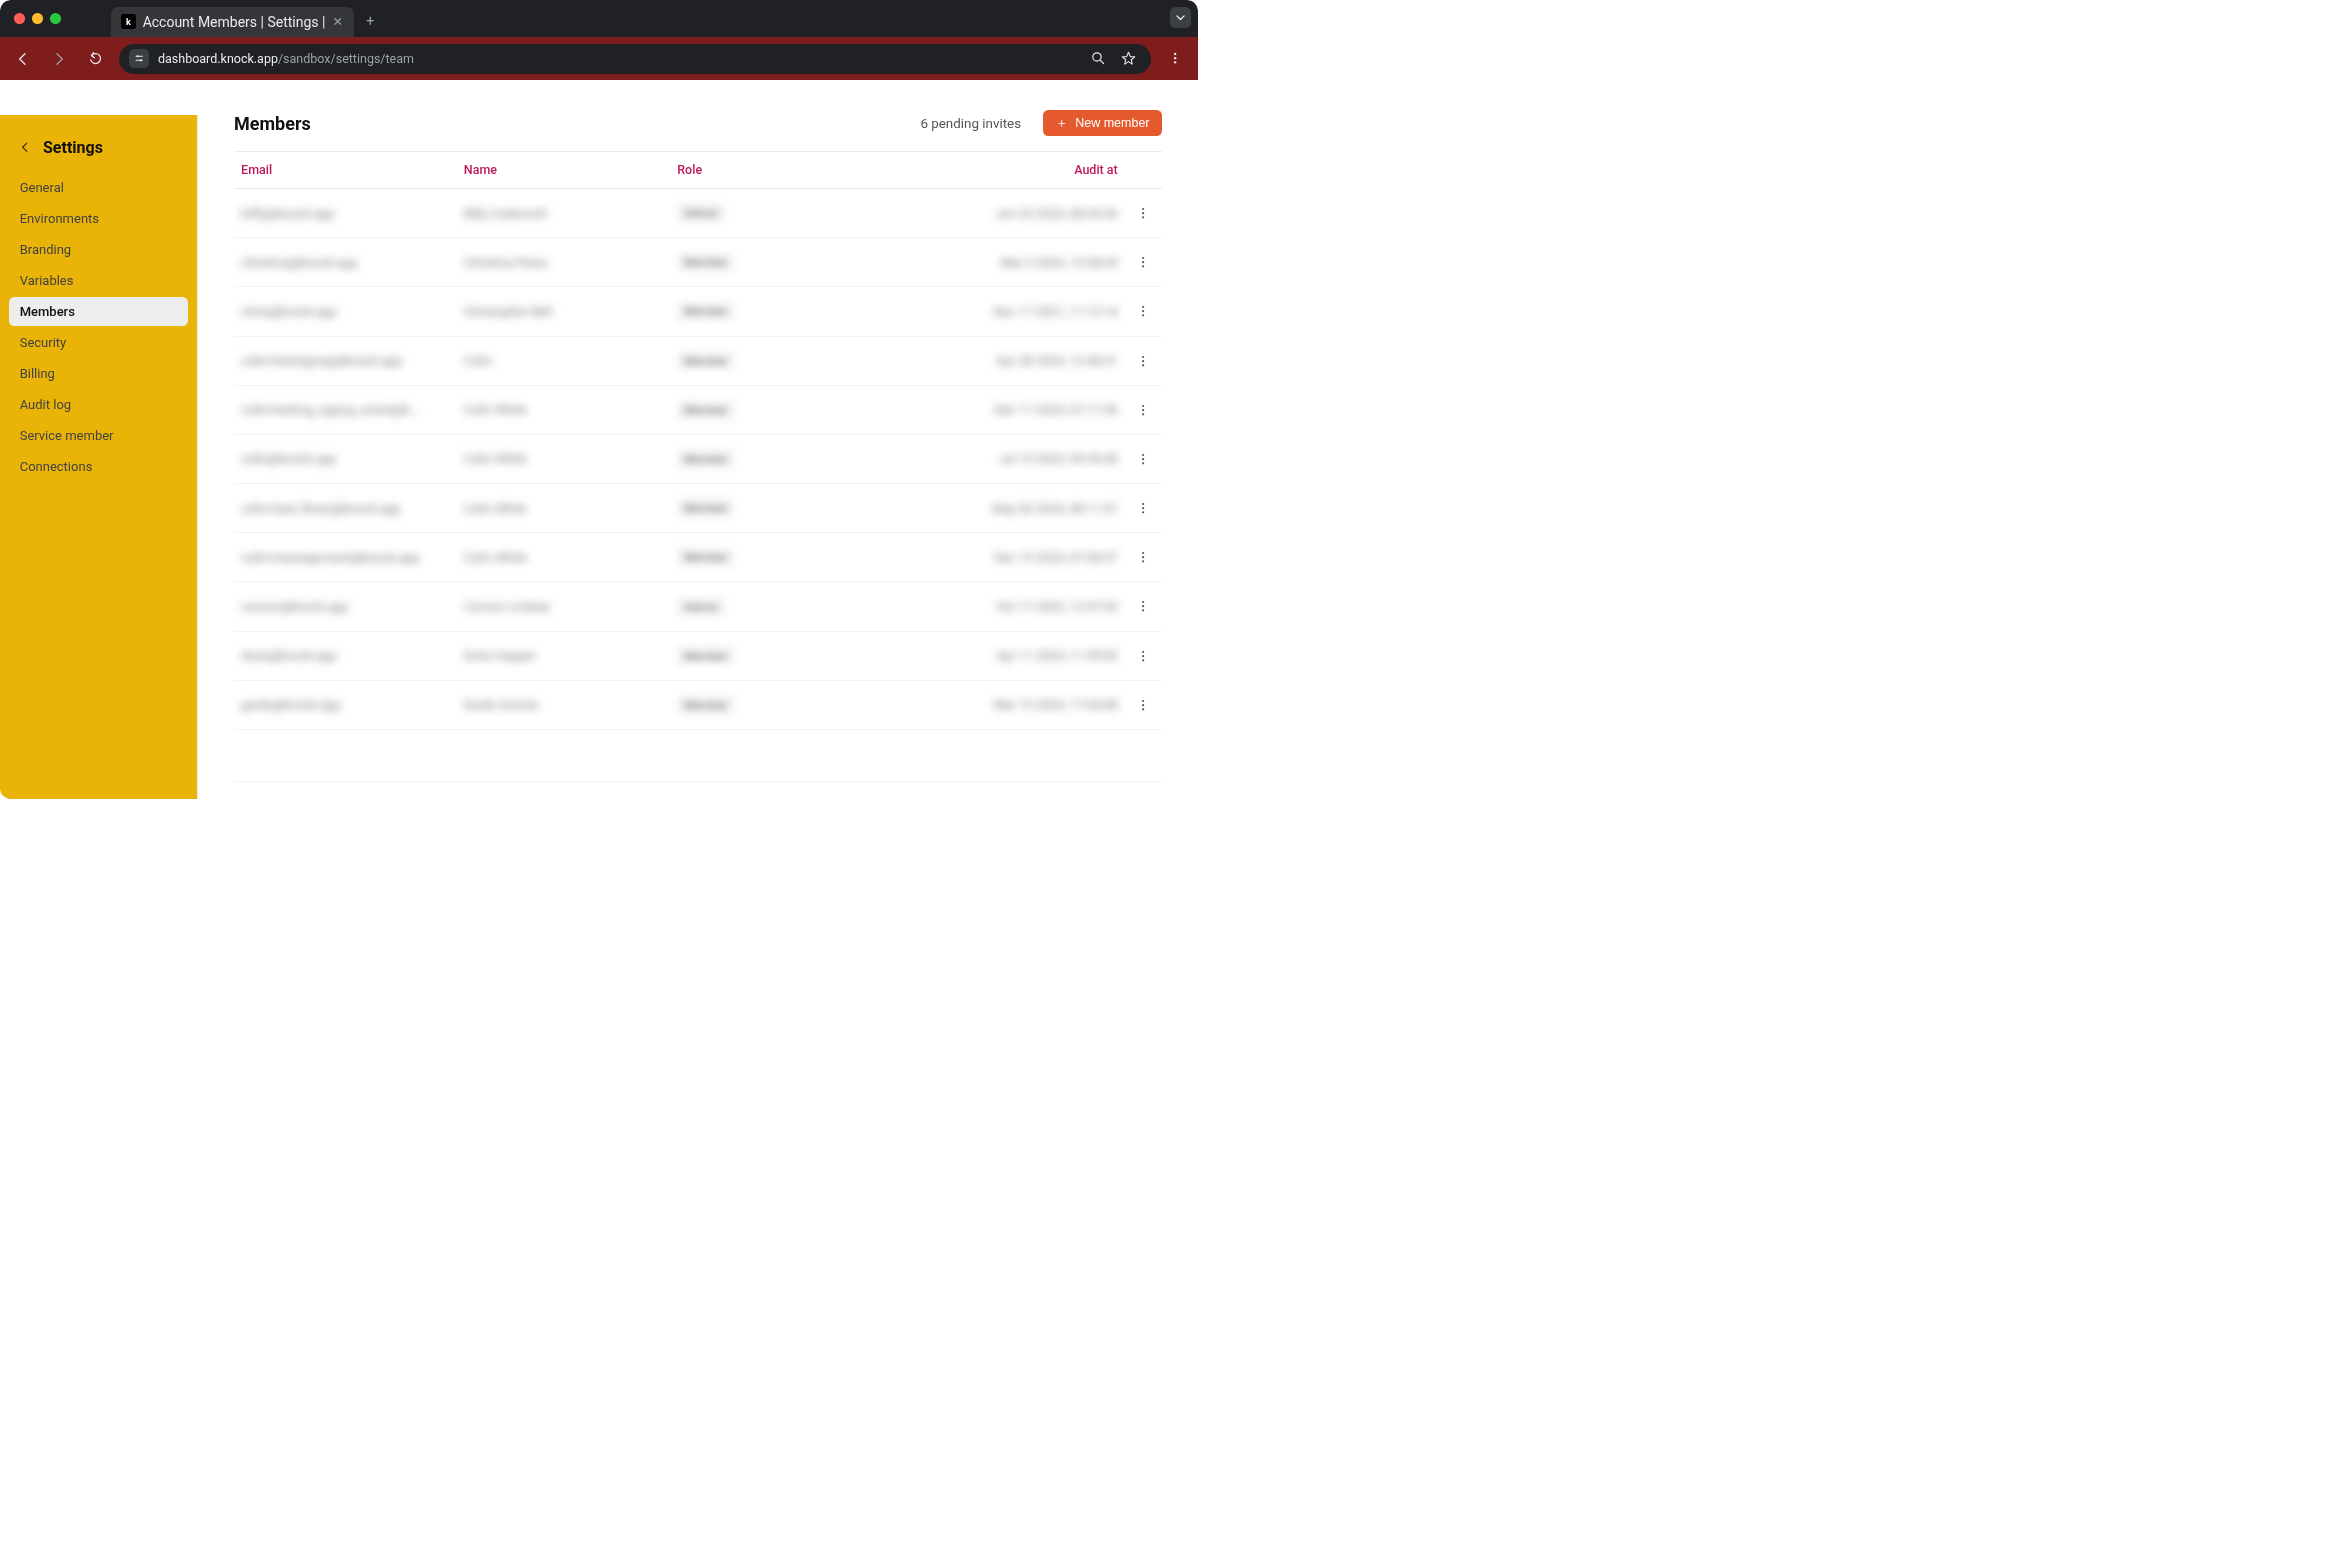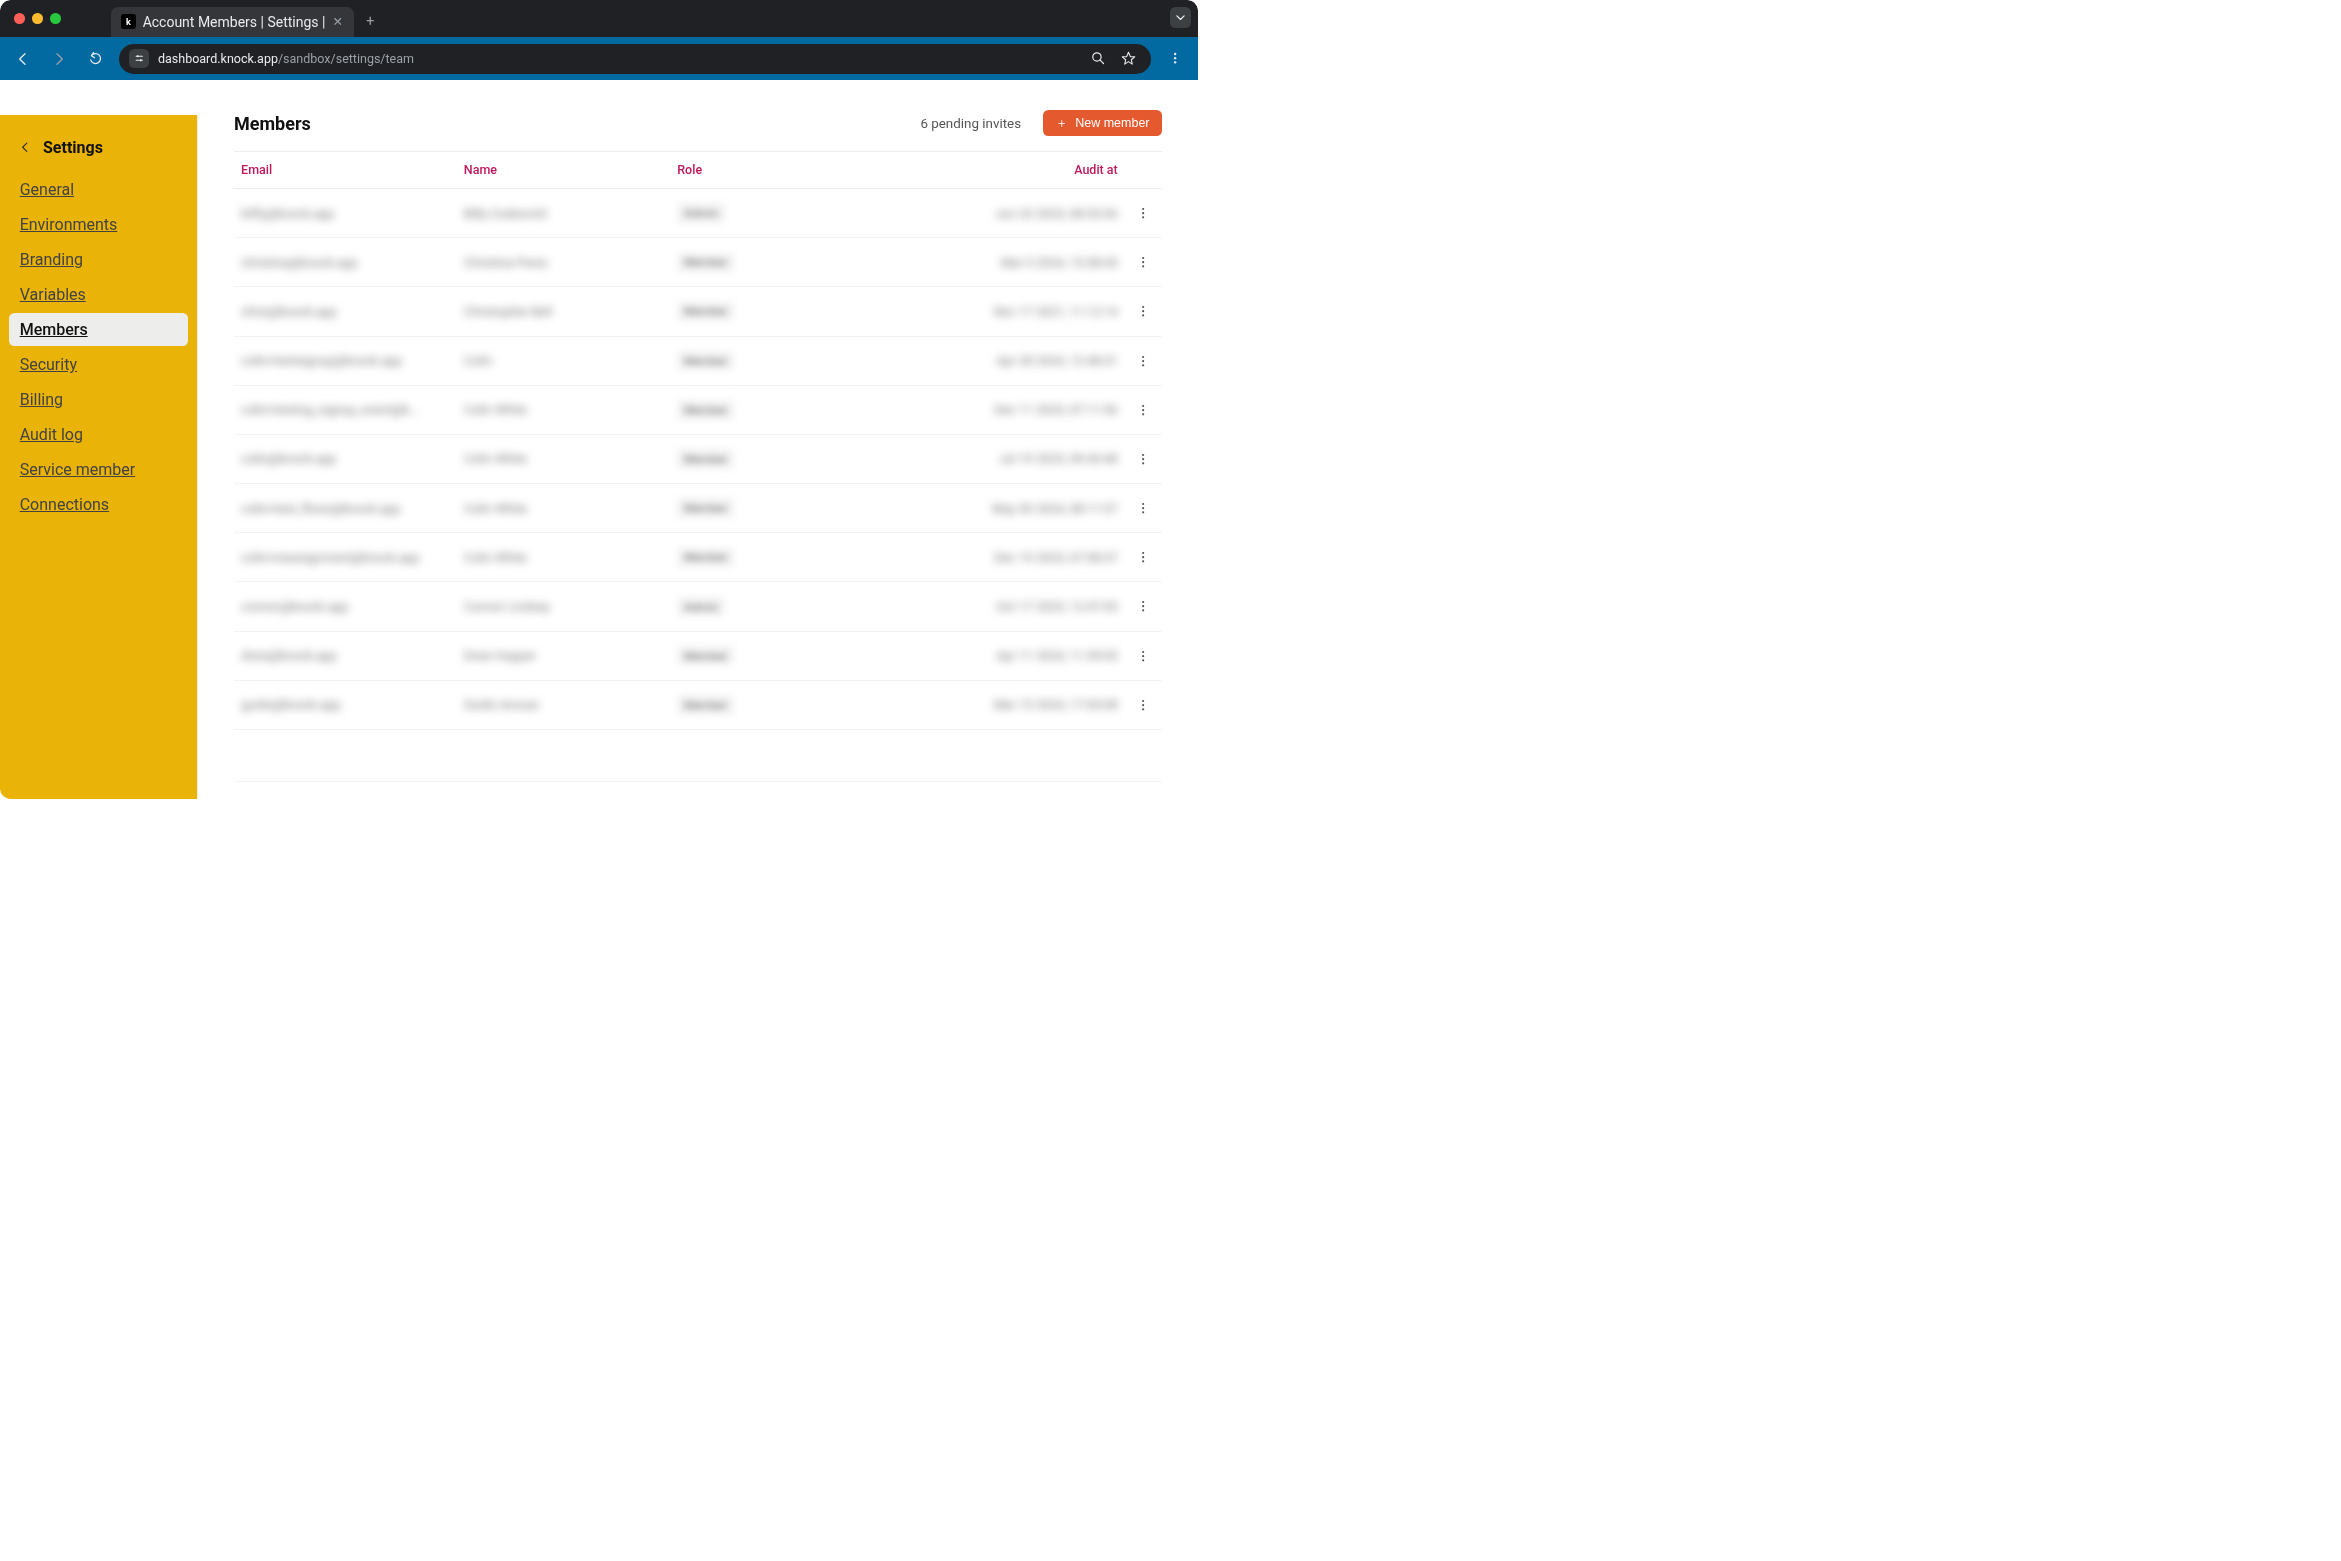--- a/index.html
+++ b/index.html
@@ -39,21 +39,21 @@
   }
   .tab-favicon {
     width: 14.3px; height: 14.3px; background: #000; border-radius: 2.7px;
     display:flex; align-items:center; justify-content:center; color:#fff; font-size:9px; font-weight:700;
   }
   .tab-title { color: #e8eaed; font-size: 14px; white-space: nowrap; overflow:hidden; text-overflow:ellipsis; flex:1;}
   .tab-close { color: #9aa0a6; font-size: 12.5px; cursor: pointer; }
   .new-tab { color:#9aa0a6; margin-left:12.5px; margin-top:5.4px; font-size:14.3px; cursor:pointer;}
   .chrome-dropdown { position:absolute; right:7.1px; top:7.1px; background:#3c4043; width:21.4px; height:21.4px; border-radius:5.4px; display:flex; align-items:center; justify-content:center; color:#e8eaed; font-size:9px;}
   .chrome-url {
-    background: #0369a1;
+    background: #7f1d1d;
     height: 43px;
     display: flex;
     align-items: center;
     padding: 0 10.7px;
     gap: 11px;
   }
   .nav-btn { width:25px; height:25px; display:flex; align-items:center; justify-content:center; color:#9aa0a6; border-radius:50%; cursor:pointer;}
   .nav-btn.enabled { color:#e8eaed; }
   .url-bar {
     flex: 1;
@@ -88,25 +88,24 @@
   }
   .sidebar-header {
     display:flex; align-items:center; gap:9px;
     padding: 10.7px 16px 10.7px 16px;
   }
   .back-chevron { width:18px; height:18px; display:flex;align-items:center;justify-content:center; color:#333; cursor:pointer;}
   .settings-title { font-size:16px; font-weight:700; color:#111; }
   .sidebar-items { padding: 5.4px 9px; display:flex; flex-direction:column; gap:1.8px;}
   .sidebar-item {
     padding: 7.1px 10.7px;
-    font-size: 16px;
+    font-size: 13px;
     color:#424242;
     border-radius:5.4px;
     cursor:pointer;
-    text-decoration:underline;
   }
   .sidebar-item.active {
     background:#ededec;
     color:#111;
     font-weight:500;
   }
 
   .main {
     flex:1;
     display:flex;

